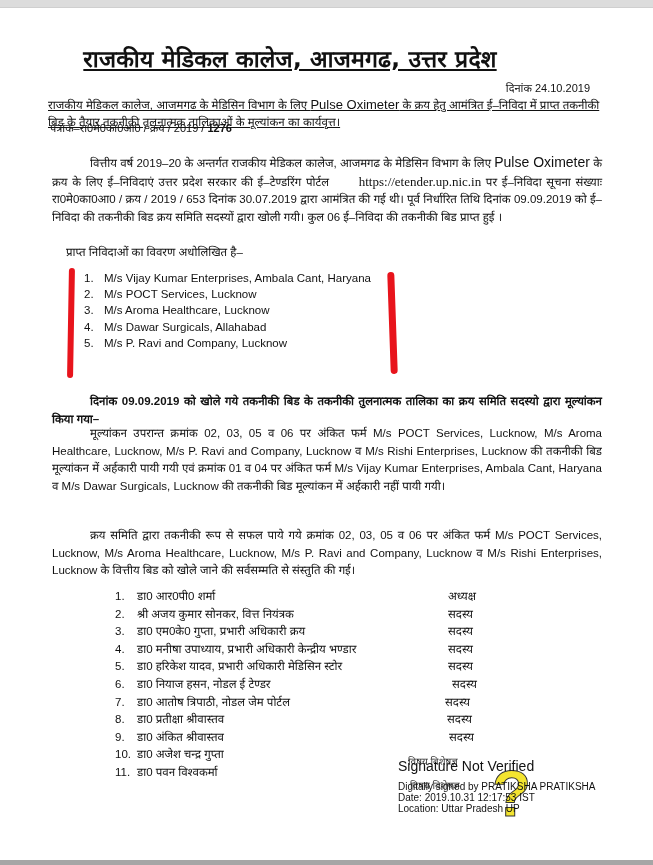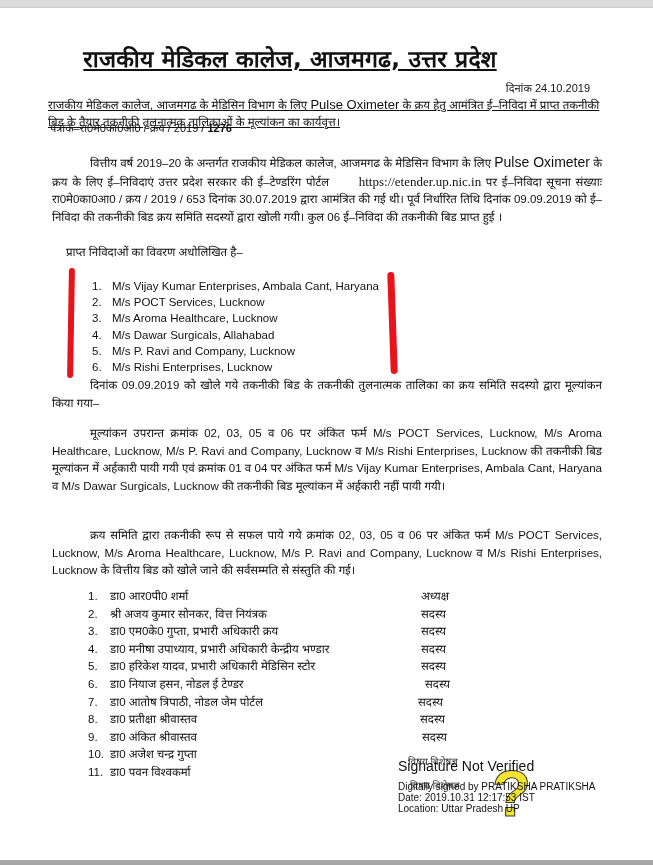--- a/index.html
+++ b/index.html
@@ -26,34 +26,34 @@
     font-size: 11.5px; text-decoration: underline; line-height: 17px;
   }
   .subject .en { font-size: 13px; }
 
   .para { position: absolute; left: 52px; width: 550px; font-size: 11.5px; line-height: 17.5px; text-align: justify; }
   .para .indent { display: inline-block; width: 38px; }
   .para .en-big { font-size: 14px; }
   .para .url { font-family: "Liberation Serif", serif; font-size: 13px; padding-left: 25px; }
   .p1 { top: 154px; }
   .p-intro { top: 244px; left: 66px; width: 400px; font-size: 11.5px; position: absolute; }
-  .p2 { top: 377px; }
+  .p2 { top: 393px; font-weight: bold; }
   .p3 { top: 425px; }
   .p4 { top: 527px; }
 
-  .bidders { position: absolute; top: 270px; left: 84px; font-size: 11.5px; line-height: 16.2px; margin: 8px; padding: 0; list-style: none; }
+  .bidders { position: absolute; top: 270px; left: 84px; font-size: 11.5px; line-height: 16.2px; margin: 0; padding: 0; list-style: none; }
   .bidders li { white-space: nowrap; }
   .bidders .num { display: inline-block; width: 20px; }
 
   .marker { position: absolute; background: #e8141c; border-radius: 6px; }
   .marker.left { left: 68px; top: 268px; width: 6px; height: 110px; transform: rotate(1deg); }
   .marker.right { left: 389px; top: 272px; width: 7px; height: 102px; transform: rotate(-2deg); }
 
   .committee { position: absolute; top: 588px; left: 88px; width: 380px; font-size: 11.5px; line-height: 17.6px; margin: 0; padding: 0; list-style: none; }
-  .committee li { position: relative; white-space: nowrap; }
+  .committee li { position: relative; white-space: nowrap; margin-left: 27px; }
   .committee .num { display: inline-block; width: 22px; }
   .committee .role { position: absolute; left: 333px; text-align: right; }
 
   .sig { position: absolute; left: 398px; top: 754px; width: 255px; }
   .sig .hindi-ghost { position: absolute; left: 10px; top: 0px; font-size: 10px; color: #333; }
   .sig .hindi-ghost2 { position: absolute; left: 12px; top: 24px; font-size: 10px; color: #333; }
   .sig .headline { position: absolute; left: 0; top: 4px; font-size: 14px; color: #111; white-space: nowrap; }
   .sig .line { position: absolute; left: 0; font-size: 10px; line-height: 11px; white-space: nowrap; color: #111; }
   .sig .l1 { top: 27px; } .sig .l2 { top: 38px; } .sig .l3 { top: 49px; }
   .qmark {
@@ -80,21 +80,20 @@
 <div class="para p1"><span class="indent"></span><span>वित्तीय वर्ष 2019–20 के अन्तर्गत राजकीय मेडिकल कालेज, आजमगढ के मेडिसिन विभाग के लिए </span><span class="en-big">Pulse Oximeter</span><span> के क्रय के लिए ई–निविदाएं उत्तर प्रदेश सरकार की ई–टेण्डरिंग पोर्टल </span><span class="url">https://etender.up.nic.in</span><span> पर ई–निविदा सूचना संख्याः रा0मे0का0आ0 / क्रय / 2019 / 653 दिनांक 30.07.2019 द्वारा आमंत्रित की गई थी। पूर्व निर्धारित तिथि दिनांक 09.09.2019 को ई–निविदा की तकनीकी बिड क्रय समिति सदस्यों द्वारा खोली गयी। कुल 06 ई–निविदा की तकनीकी बिड प्राप्त हुई ।</span></div>
 
 <div class="p-intro">प्राप्त निविदाओं का विवरण अधोलिखित है–</div>
 
 <ul class="bidders">
   <li><span class="num">1.</span><span>M/s Vijay Kumar Enterprises, Ambala Cant, Haryana</span></li>
   <li><span class="num">2.</span><span>M/s POCT Services, Lucknow</span></li>
   <li><span class="num">3.</span><span>M/s Aroma Healthcare, Lucknow</span></li>
   <li><span class="num">4.</span><span>M/s Dawar Surgicals, Allahabad</span></li>
   <li><span class="num">5.</span><span>M/s P. Ravi and Company, Lucknow</span></li>
-  <li><span class="num">6.</span><span>M/s Rishi Enterprises, Lucknow</span></li>
 </ul>
 
 <div class="marker left"></div>
 <div class="marker right"></div>
 
 <div class="para p2"><span class="indent"></span><span>दिनांक 09.09.2019 को खोले गये तकनीकी बिड के तकनीकी तुलनात्मक तालिका का क्रय समिति सदस्यो द्वारा मूल्यांकन किया गया–</span></div>
 
 <div class="para p3"><span class="indent"></span><span>मूल्यांकन उपरान्त क्रमांक 02, 03, 05 व 06 पर अंकित फर्म M/s POCT Services, Lucknow, M/s Aroma Healthcare, Lucknow, M/s P. Ravi and Company, Lucknow व M/s Rishi Enterprises, Lucknow की तकनीकी बिड मूल्यांकन में अर्हकारी पायी गयी एवं क्रमांक 01 व 04 पर अंकित फर्म M/s Vijay Kumar Enterprises, Ambala Cant, Haryana व M/s Dawar Surgicals, Lucknow की तकनीकी बिड मूल्यांकन में अर्हकारी नहीं पायी गयी।</span></div>
 
 <div class="para p4"><span class="indent"></span><span>क्रय समिति द्वारा तकनीकी रूप से सफल पाये गये क्रमांक 02, 03, 05 व 06 पर अंकित फर्म M/s POCT Services, Lucknow, M/s Aroma Healthcare, Lucknow, M/s P. Ravi and Company, Lucknow व M/s Rishi Enterprises, Lucknow के वित्तीय बिड को खोले जाने की सर्वसम्मति से संस्तुति की गई।</span></div>

